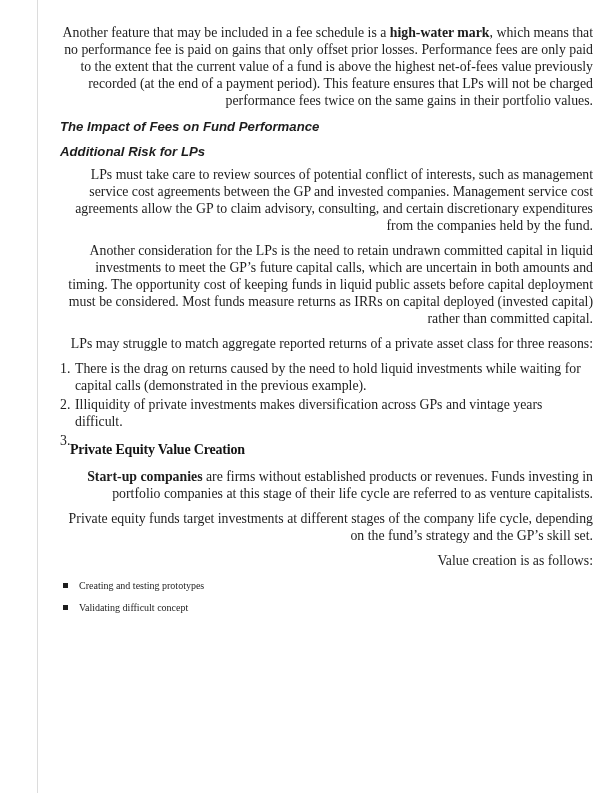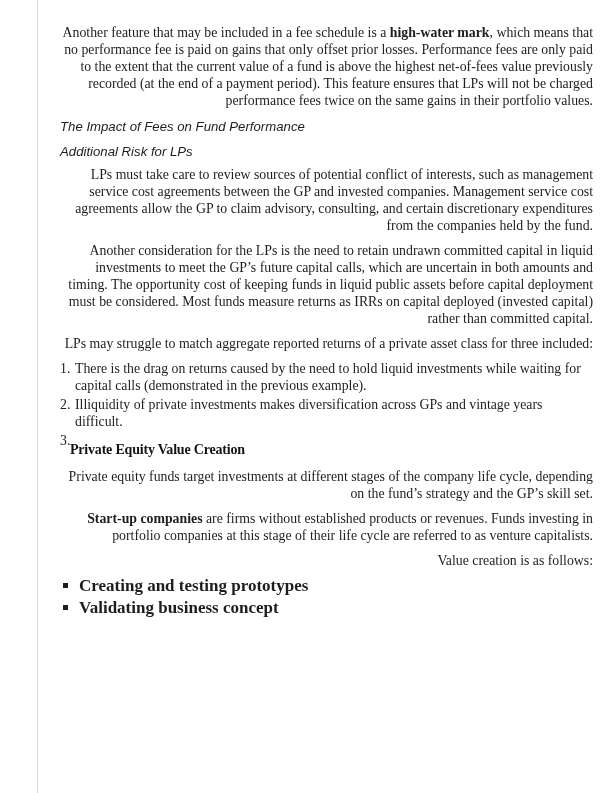--- a/index.html
+++ b/index.html
@@ -30,21 +30,21 @@
   p.body-par {
     margin: 0 0 8px 0;
     font-size: 13.8px;
     line-height: 17px;
     text-align: right;
   }
   p.body-par strong { font-weight: bold; }
   h3.subhead {
     font-family: "Liberation Sans", sans-serif;
     font-style: italic;
-    font-weight: normal;
+    font-weight: bold;
     font-size: 13.2px;
     line-height: 15px;
     margin: 10px 0 7px 0;
     color: #1d1d1d;
   }
   h2.sechead {
     font-family: Liberation Serif, serif;
     font-weight: bold;
     font-size: 14px;
     line-height: 20px;
@@ -62,24 +62,23 @@
   }
   .numitem .num-marker {
     position: absolute;
     left: 0;
     top: 0;
   }
   .bullist { margin: 0; }
   .bulitem {
     position: relative;
     padding-left: 19px;
-    font-size: 17px;
+    font-size: 10px;
     line-height: 17px;
     margin: 0 0 5px 0;
-    font-weight: bold;
   }
   .sq-bullet {
     position: absolute;
     left: 3px;
     top: 6px;
     width: 5px;
     height: 5px;
     background: #1d1d1d;
   }
 </style>
@@ -96,49 +95,49 @@
     <h3 class="subhead">The Impact of Fees on Fund Performance</h3>
 
 
     <h3 class="subhead">Additional Risk for LPs</h3>
 
     <p class="body-par">LPs must take care to review sources of potential conflict of interests, such as management service cost agreements between the GP and invested companies. Management service cost agreements allow the GP to claim advisory, consulting, and certain discretionary expenditures from the companies held by the fund.</p>
 
     <p class="body-par">Another consideration for the LPs is the need to retain undrawn committed capital in liquid investments to meet the GP’s future capital calls, which are uncertain in both amounts and timing. The opportunity cost of keeping funds in liquid public assets before capital deployment must be considered. Most funds measure returns as IRRs on capital deployed (invested capital) rather than committed capital.</p>
 
 
-    <p class="body-par">LPs may struggle to match aggregate reported returns of a private asset class for three included:</p>
+    <p class="body-par">LPs may struggle to match aggregate reported returns of a private asset class for three reasons:</p>
 
     <div class="numlist">
       <div class="numitem">
         <span class="num-marker">1.</span>
         <span>There is the drag on returns caused by the need to hold liquid investments while waiting for capital calls (demonstrated in the previous example).</span>
       </div>
       <div class="numitem">
         <span class="num-marker">2.</span>
         <span>Illiquidity of private investments makes diversification across GPs and vintage years difficult.</span>
       </div>
       <div class="numitem">
         <span class="num-marker">3.</span>
       </div>
     </div>
 
     <h2 class="sechead">Private Equity Value Creation</h2>
 
+    <p class="body-par"><strong>Start-up companies</strong><span> are firms without established products or revenues. Funds investing in portfolio companies at this stage of their life cycle are referred to as venture capitalists.</span></p>
+
     <p class="body-par">Private equity funds target investments at different stages of the company life cycle, depending on the fund’s strategy and the GP’s skill set.</p>
-
-    <p class="body-par"><strong>Start-up companies</strong><span> are firms without established products or revenues. Funds investing in portfolio companies at this stage of their life cycle are referred to as venture capitalists.</span></p>
 
     <p class="body-par">Value creation is as follows:</p>
 
     <div class="bullist">
       <div class="bulitem">
         <span class="sq-bullet"></span>
         <span>Creating and testing prototypes</span>
       </div>
       <div class="bulitem">
         <span class="sq-bullet"></span>
-        <span>Validating business concept</span>
+        <span>Validating difficult concept</span>
       </div>
     </div>
 
   </div>
 </div>
 
 </body></html>

